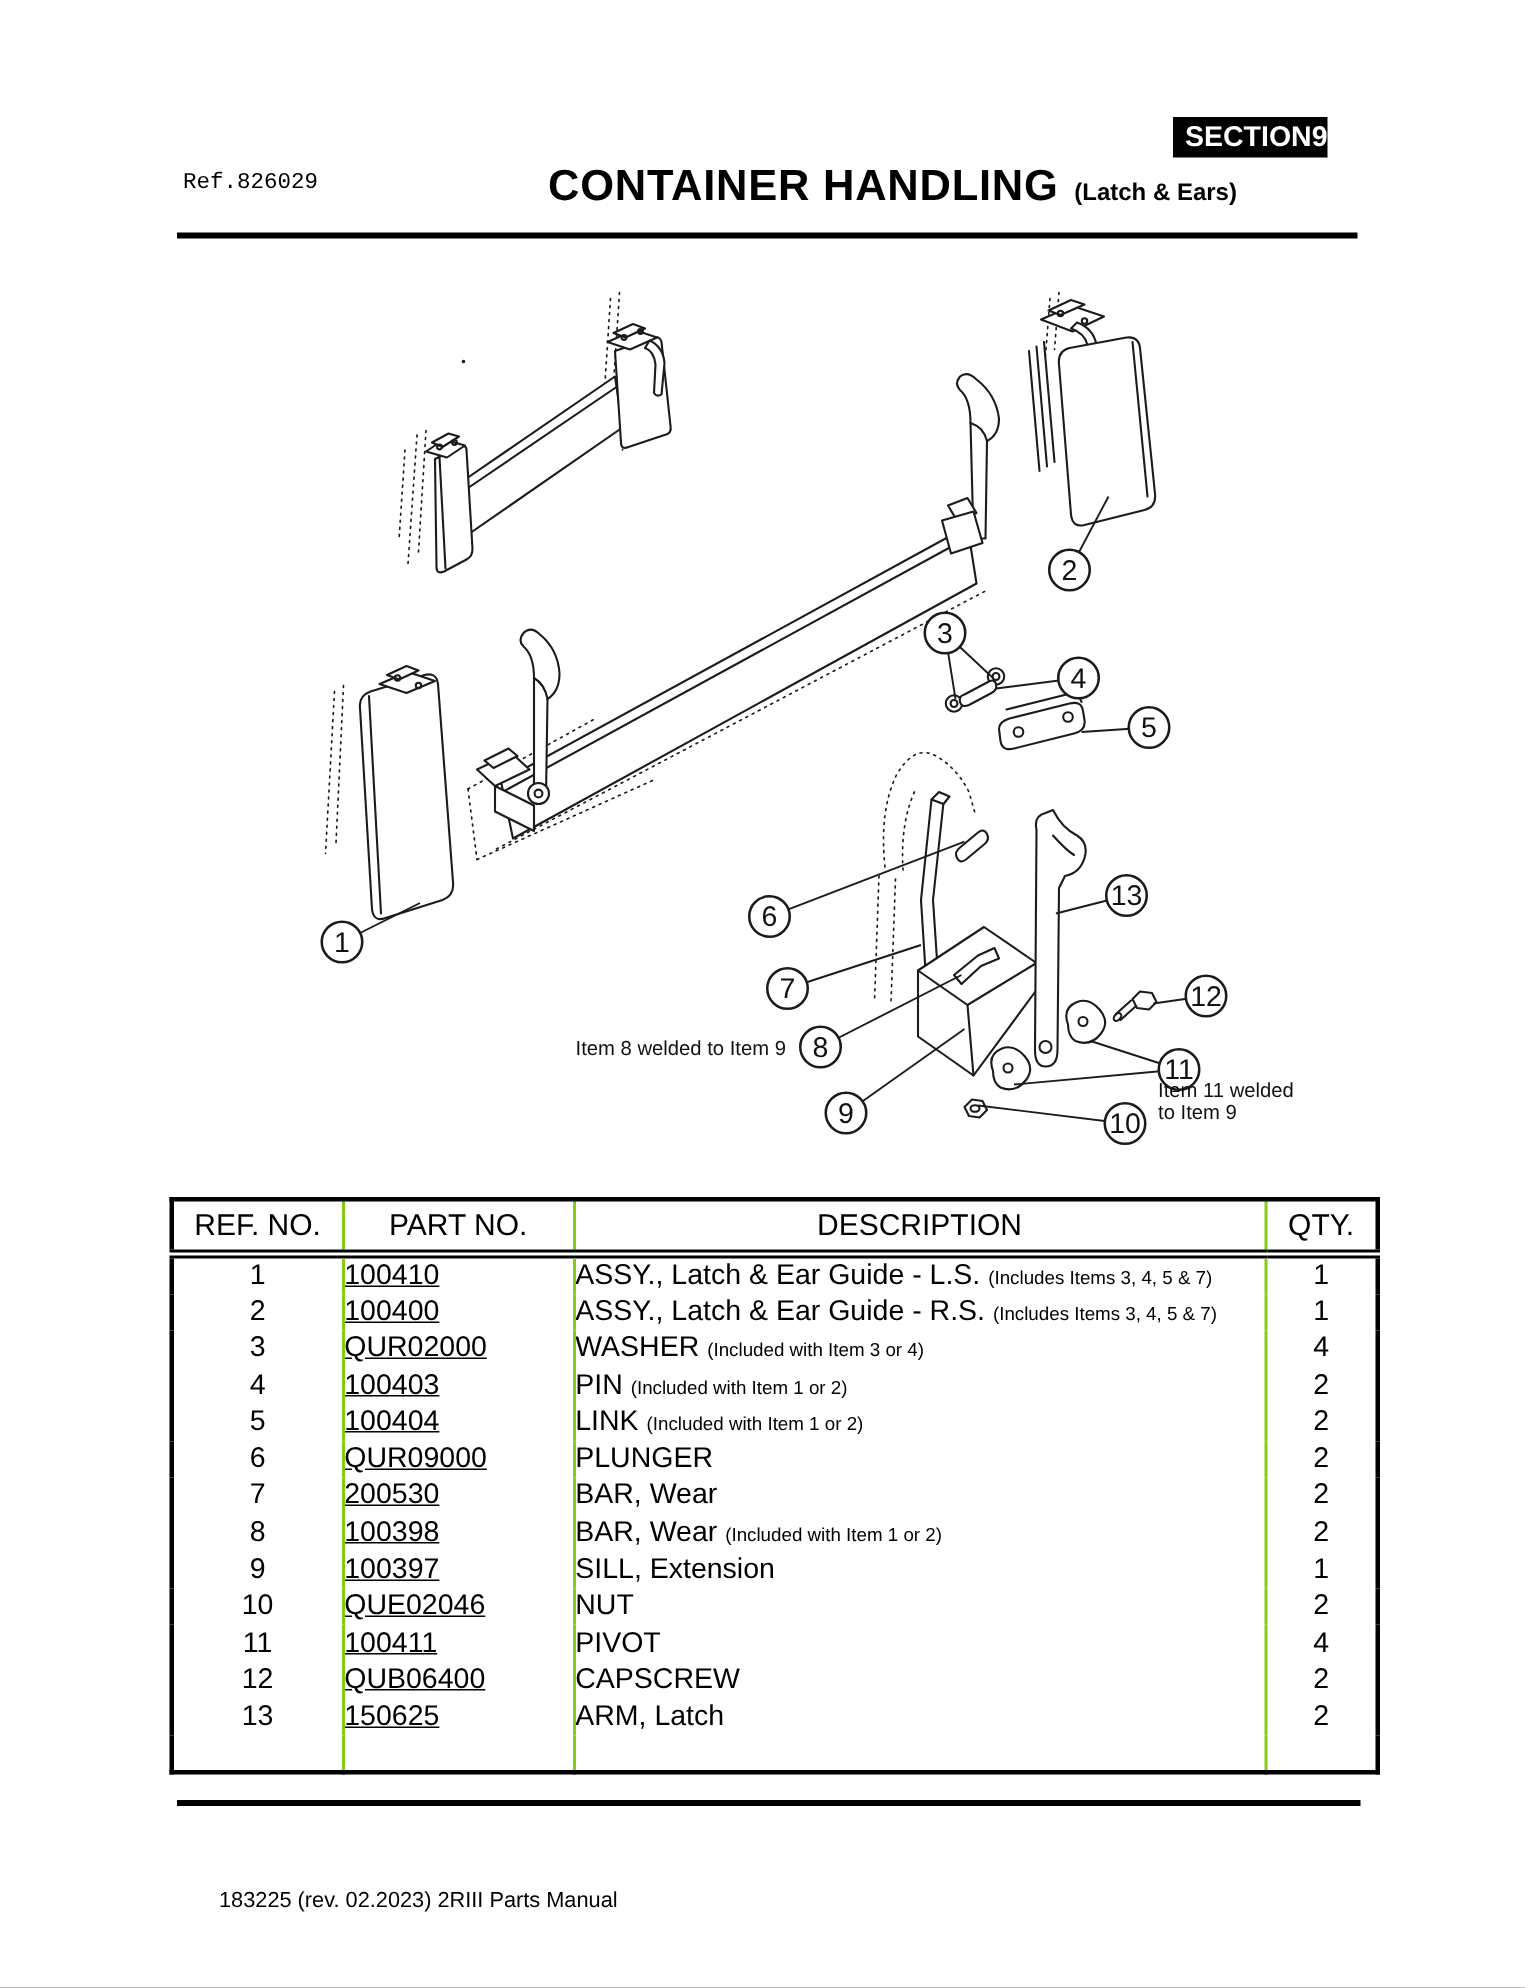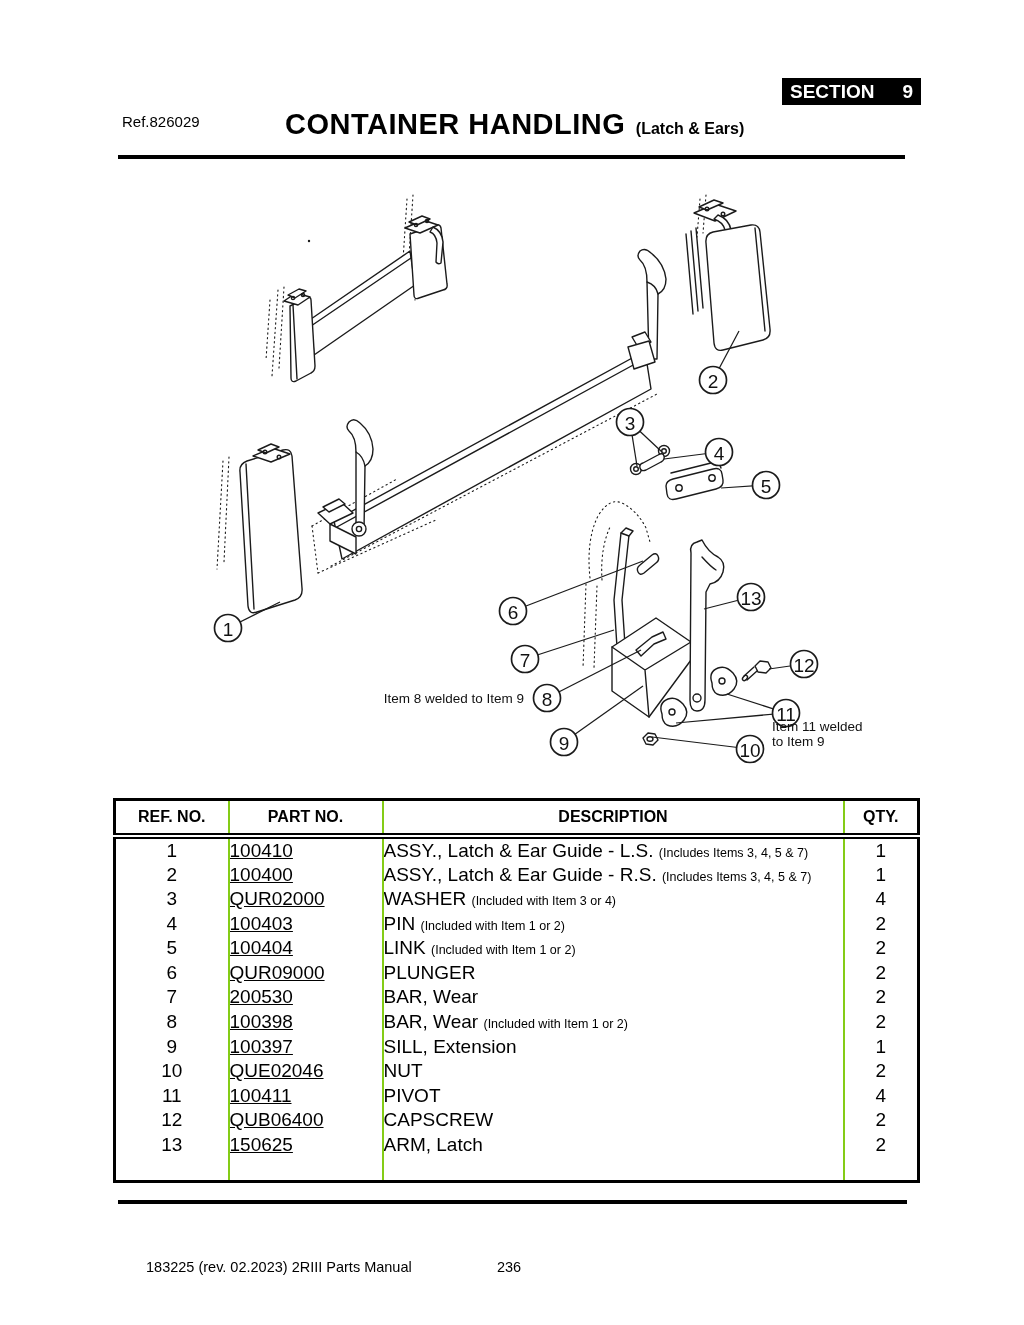--- a/index.html
+++ b/index.html
@@ -1,40 +1,40 @@
 <!DOCTYPE html>
 <html><head>
 <meta charset="utf-8">
 <style>
   html,body{margin:0;padding:0;background:#888;}
   .page{position:relative;width:1024px;height:1325px;background:#ffffff;margin:0 auto;
         font-family:"Liberation Sans",sans-serif;color:#000;overflow:hidden;}
   
-  .ref{position:absolute;left:122px;top:113px;font-size:15px;}
-  .section-box{position:absolute;left:782px;top:78px;width:139px;height:27px;background:#000;color:#fff;
+  .ref{position:absolute;left:122px;top:113px;font-size:15px;font-family:Liberation Mono, monospace;}
+  .section-box{position:absolute;left:782px;top:78px;width:103px;height:27px;background:#000;color:#fff;
                display:flex;align-items:center;justify-content:space-between;padding:0 8px;box-sizing:border-box;
                font-size:19px;font-weight:bold;}
-  .title-line{position:absolute;right:119px;top:108px;width:620px;text-align:left;white-space:nowrap;}
+  .title-line{position:absolute;right:119px;top:108px;width:620px;text-align:center;white-space:nowrap;}
   .title-line .main{font-size:29px;font-weight:bold;letter-spacing:.5px;}
   .title-line .sub{font-size:16px;font-weight:bold;margin-left:6px;}
   .top-rule{position:absolute;left:118px;top:155px;width:787px;height:4px;background:#000;}
   
   svg.diagram{position:absolute;left:0;top:0;width:1024px;height:1325px;}
   svg .art{fill:none;stroke:#1b1b1b;stroke-width:1.4;stroke-linejoin:round;stroke-linecap:round;}
   svg .w{fill:#fff;}
   svg .dot{stroke-dasharray:1.3 3.4;stroke-width:1.1;}
   svg .leader{stroke:#1b1b1b;stroke-width:1.25;}
   svg .callout-circle{fill:#fff;stroke:#1b1b1b;stroke-width:1.7;}
   svg .callout-num{font-family:"Liberation Sans",sans-serif;font-size:19px;fill:#111;
                    text-anchor:middle;dominant-baseline:central;}
   svg .annot{font-family:"Liberation Sans",sans-serif;font-size:13.5px;fill:#111;}
   
   table.parts{position:absolute;left:113px;top:798px;width:806px;height:385px;border-collapse:collapse;
               table-layout:fixed;border:3px solid #000;background:#fff;}
-  table.parts th{font-size:16px;font-weight:bold;text-align:center;height:30px;
+  table.parts th{font-size:20px;font-weight:normal;text-align:center;height:30px;
                  border-bottom:6px double #000;}
   table.parts th,table.parts td{border-left:2px solid #84cc16;overflow:hidden;white-space:nowrap;}
   table.parts th:first-child,table.parts td:first-child{border-left:none;}
   table.parts tbody tr{height:23px;}
   table.parts td{vertical-align:middle;font-size:19px;padding:0;}
   td.c-ref{text-align:center;}
   td.c-part{padding-left:13px;text-decoration:underline;}
   td.c-desc{padding-left:10px;margin-left:32px;}
   td.c-desc .n{font-size:12.5px;}
   td.c-qty{text-align:center;}
@@ -341,15 +341,14 @@
           <td></td>
           <td></td>
           <td></td>
           <td></td>
         </tr>
       </tbody>
   </table>
 
   <div class="bottom-rule"></div>
   <div class="footer-left">183225  (rev. 02.2023) 2RIII Parts Manual</div>
-  <div class="footer-page">236</div>
 
 </div>
 
 </body></html>

